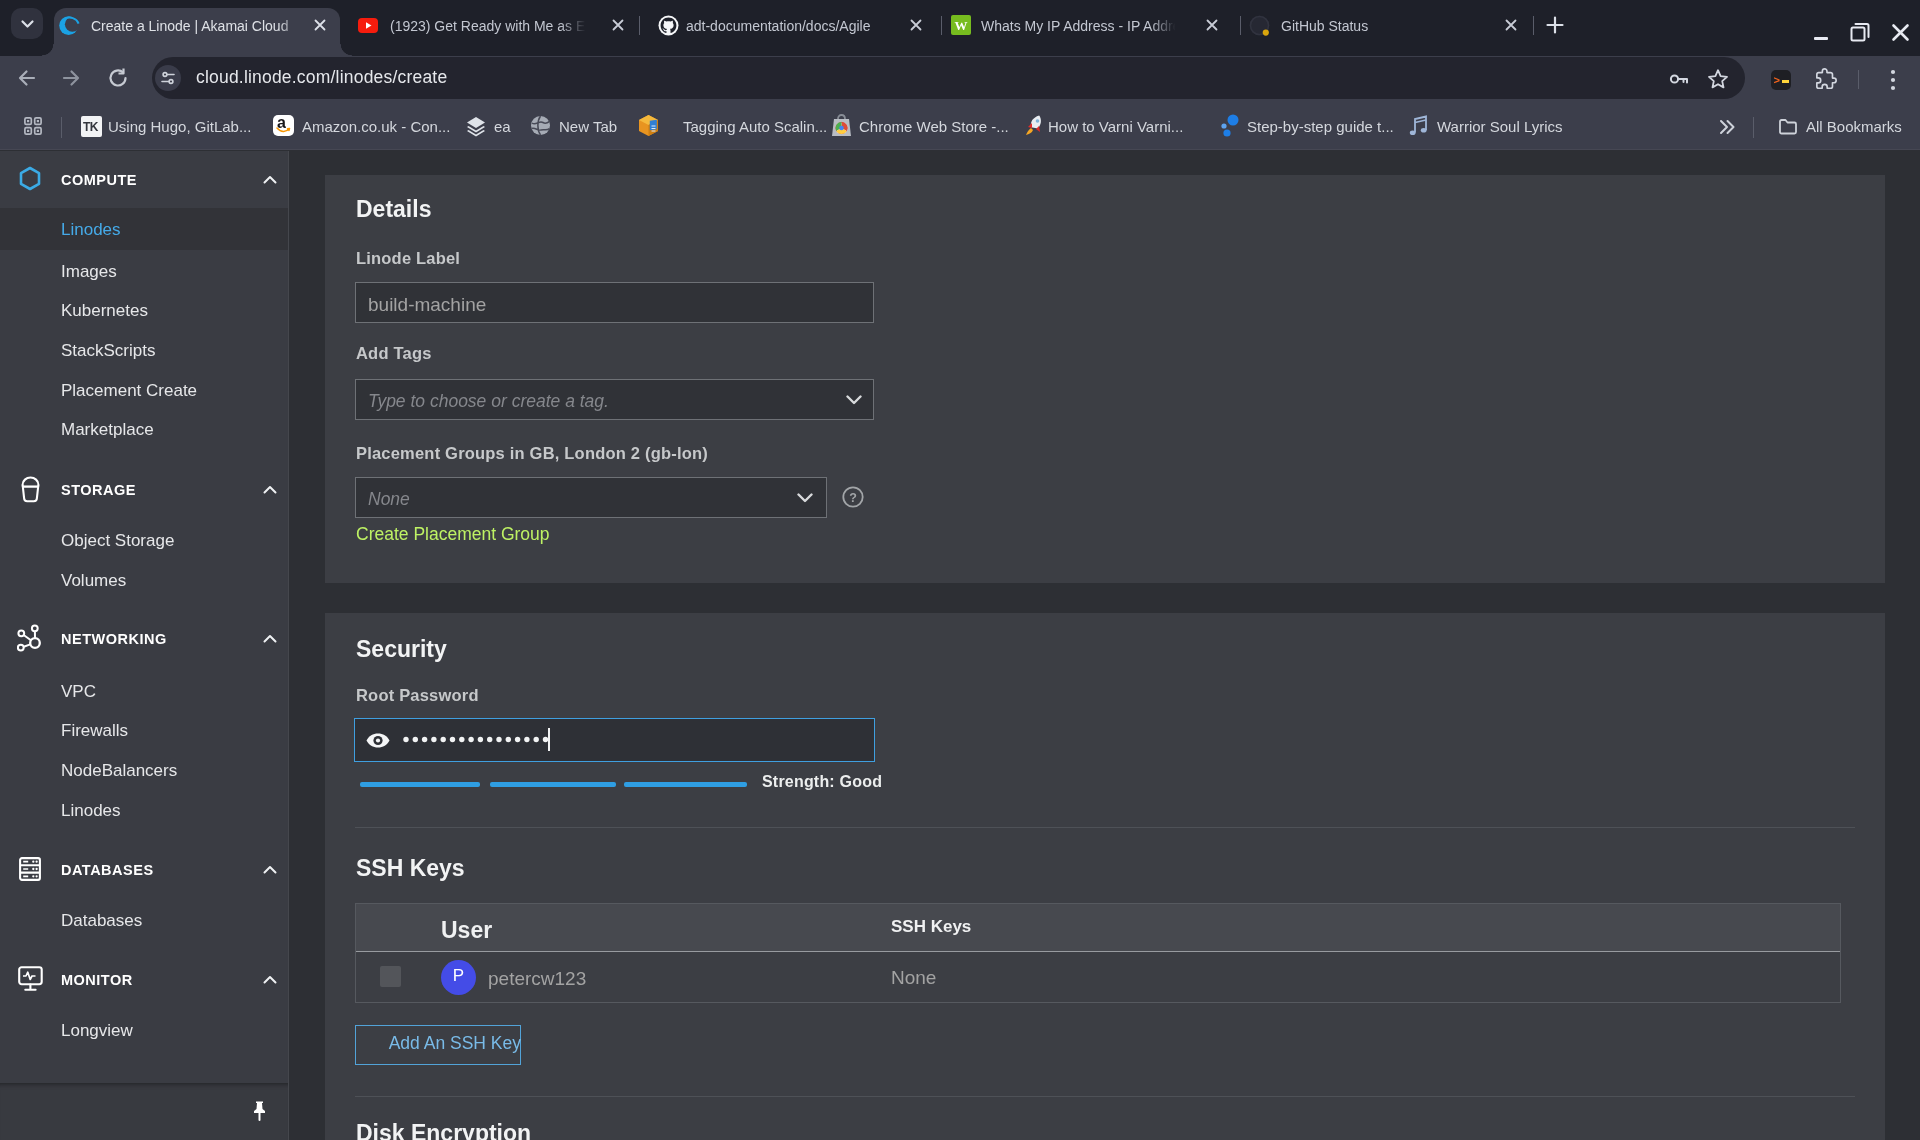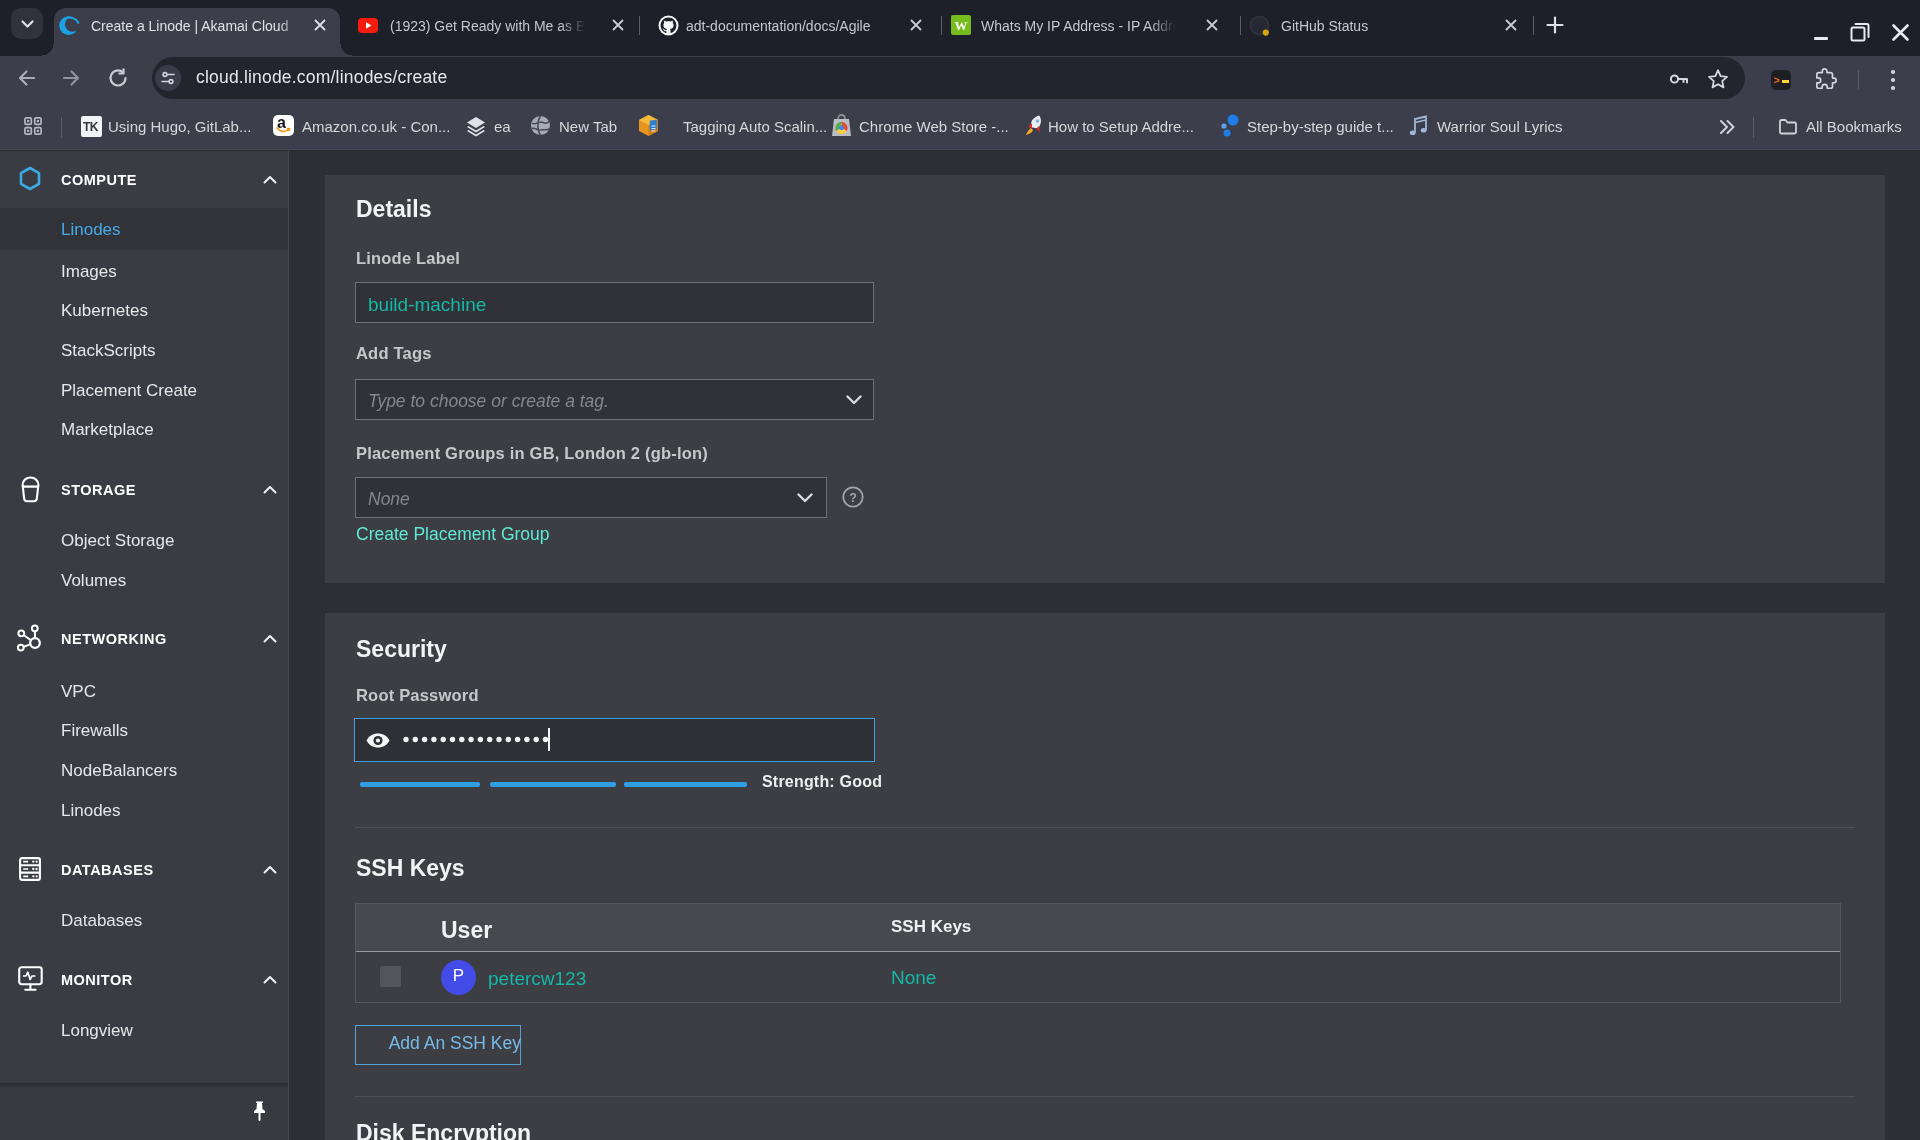--- a/index.html
+++ b/index.html
@@ -33,23 +33,23 @@
   .navitem { font-size:17px; color:#e6e7e9; }
   .selrow { left:0; top:208px; width:288px; height:42px; background:#323338; }
 
   
   #main { left:289px; top:151px; width:1631px; height:989px; background:#2d2f34; }
   .panel { background:#3c3e44; }
   h1.sec { font-size:23px; font-weight:bold; color:#f2f3f4; }
   .flabel { font-size:16.5px; font-weight:bold; color:#c6c8ca; letter-spacing:0.2px; }
   .tinput { background:#303237; border:1px solid #6e7176; }
   .itext  { font-size:17.5px; font-style:italic; color:#85878c; }
-  .vtext  { font-size:19px; color:#14b8a6; }
+  .vtext  { font-size:19px; color:#a3a3a3; }
   .divider { height:1px; background:#4e5157; }
-  .blue { color:#5eead4; }
+  .blue { color:#bef264; }
 </style>
 </head>
 <body>
 <div id="stage">
   <div class="abs" id="tabstrip"></div>
 
   <div class="abs tabsearch"></div>
   <svg class="abs" style="left:20px;top:19px" width="15" height="10" viewBox="0 0 15 10">
     <path d="M2.5 2.5 L7.5 7.5 L12.5 2.5" fill="none" stroke="#dce0e8" stroke-width="2.2" stroke-linecap="round" stroke-linejoin="round"></path>
   </svg>
@@ -234,21 +234,21 @@
   </svg>
   <div class="abs bmtext" style="left:859px;top:118px">Chrome Web Store -...</div>
 
   <svg class="abs" style="left:1024px;top:114px" width="20" height="22" viewBox="0 0 20 22">
     <path d="M14 1 C 17 4 18 9 15 14 L8 14 C 6 9 8 4 14 1 Z" fill="#e9edf2" transform="rotate(10 12 8)"></path>
     <path d="M8 9 L4 13 L8 14 Z" fill="#e02b2b"></path>
     <path d="M15 12 L16 18 L12 15 Z" fill="#e02b2b"></path>
     <path d="M7 14 C 4 16 3 19 2 21 C 5 20 8 19 9 16 Z" fill="#f5a623"></path>
     <circle cx="13.5" cy="7" r="1.8" fill="#7fb3d8"></circle>
   </svg>
-  <div class="abs bmtext" style="left:1048px;top:118px">How to Setup Addre...</div>
+  <div class="abs bmtext" style="left:1048px;top:118px">How to Varni Varni...</div>
 
   <svg class="abs" style="left:1219px;top:114px" width="21" height="23" viewBox="0 0 21 23">
     <circle cx="14" cy="6" r="5.5" fill="#1e7ee6"></circle>
     <circle cx="5" cy="12" r="2.6" fill="#5ea3ef"></circle>
     <circle cx="8" cy="19" r="3.6" fill="#1e7ee6"></circle>
   </svg>
   <div class="abs bmtext" style="left:1247px;top:118px">Step-by-step guide t...</div>
 
   <svg class="abs" style="left:1408px;top:114px" width="22" height="23" viewBox="0 0 22 23">
     <path d="M7 18.5 L7 5 L18 2.5 L18 16" fill="none" stroke="#9fb6d8" stroke-width="1.8"></path>

